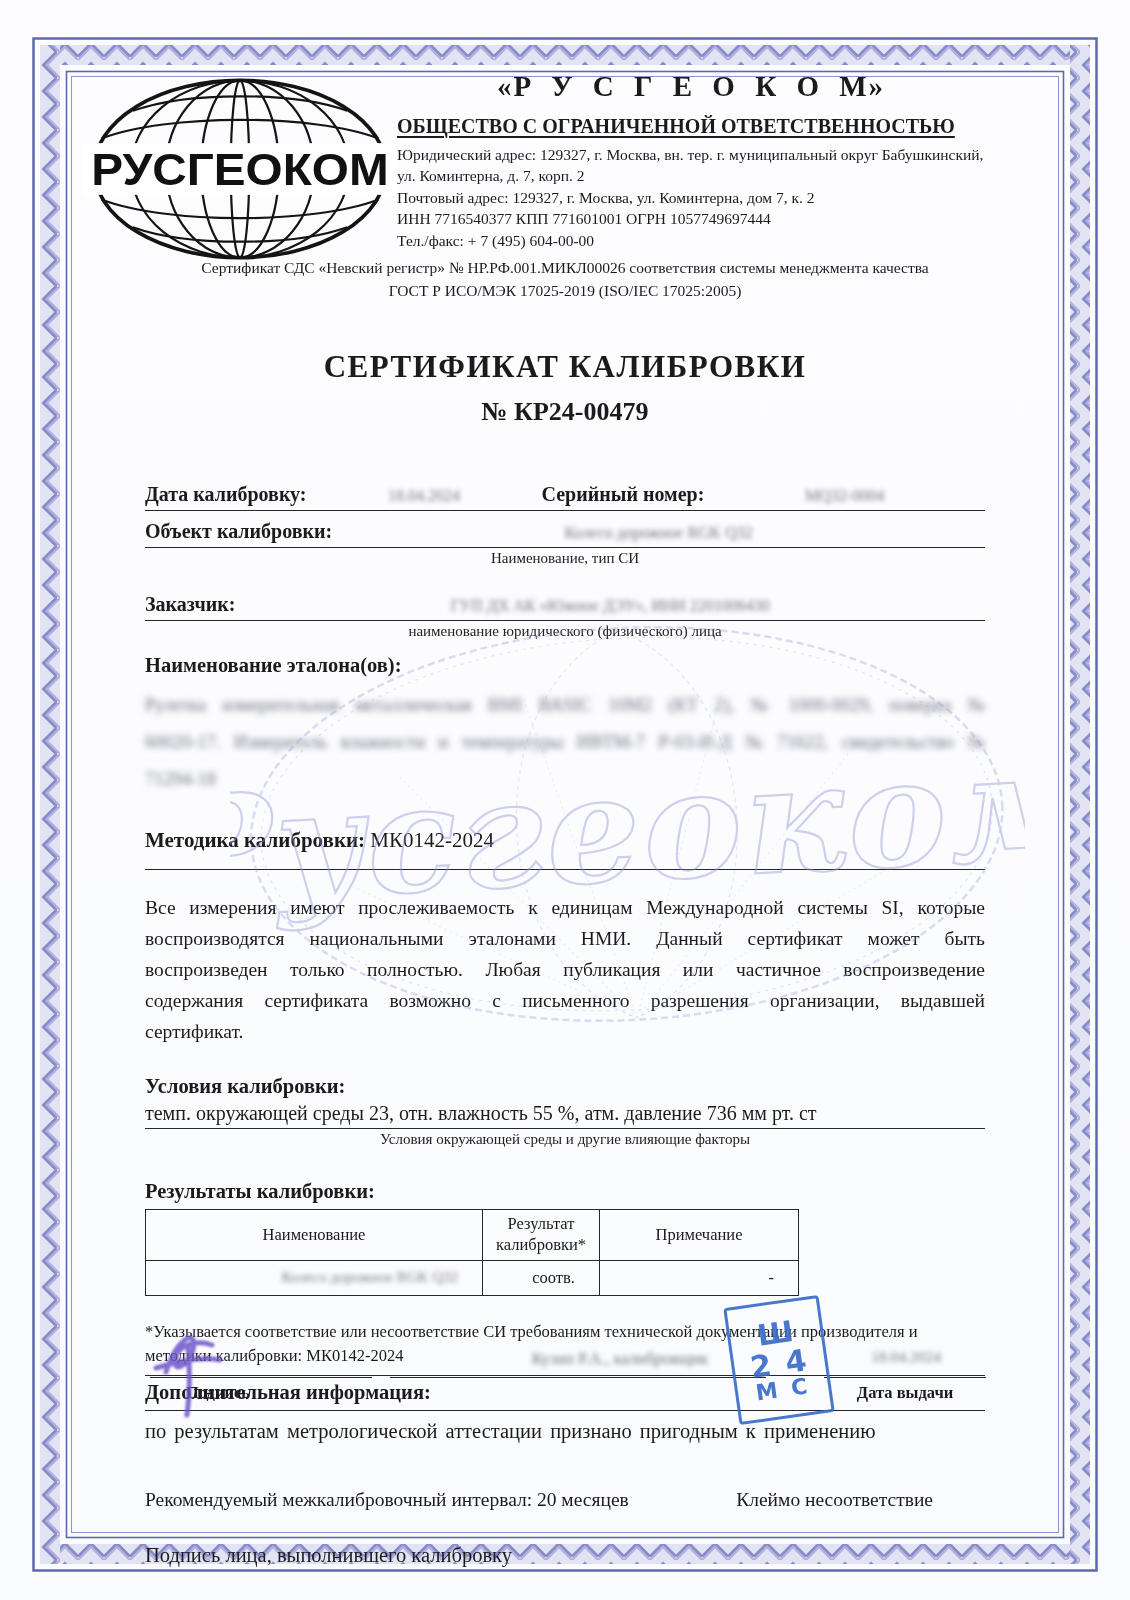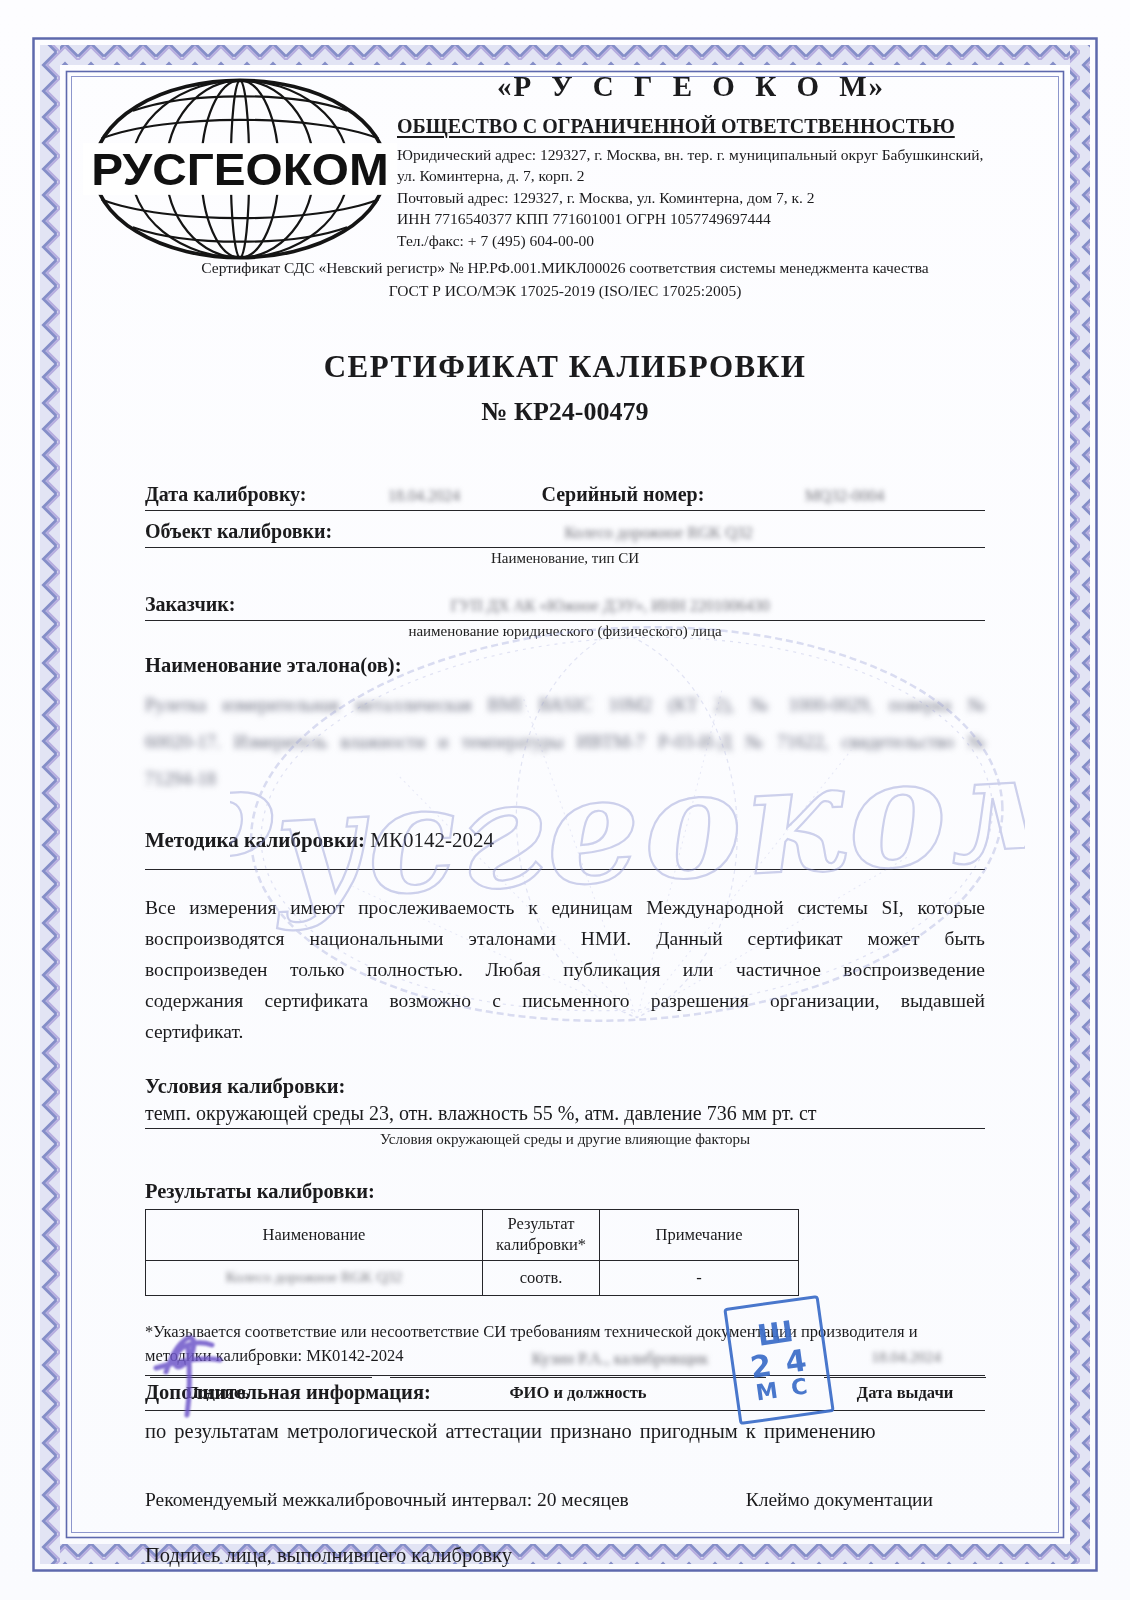--- a/index.html
+++ b/index.html
@@ -36,21 +36,21 @@
   .sec-h{font-size:20.5px;font-weight:bold;margin-top:14px;}
   .etalon-par{margin-top:10px;font-size:18.5px;line-height:2.0;text-align:justify;word-spacing:7px;filter:blur(3px);color:#6d7080;}
   .method-row{margin-top:30px;border-bottom:1.6px solid #26262a;padding-bottom:16px;font-size:21px;}
   .method-row b{font-weight:bold;}
   .par{margin-top:22px;font-size:19.5px;line-height:1.6;text-align:justify;word-spacing:4px;}
   .cond-val{margin-top:4px;border-bottom:1.6px solid #26262a;padding-bottom:3px;font-size:20px;}
 
   table.results{border-collapse:collapse;margin-top:6px;}
   table.results th,table.results td{border:1.6px solid #26262a;font-weight:normal;}
   table.results th{font-size:16.5px;text-align:center;padding:4px 8px;line-height:1.25;}
-  table.results td{font-size:16.5px;text-align:center;padding:7px 8px;}
+  table.results td{font-size:16.5px;text-align:right;padding:7px 24px;}
   .col-name{width:320px;}.col-res{width:100px;}.col-note{width:182px;}
 
   .footnote{margin-top:24px;font-size:16.5px;line-height:1.5;border-bottom:1.6px solid #26262a;padding-bottom:6px;}
   .add-h{font-size:20.5px;font-weight:bold;padding:5px 0 6px;border-bottom:1.6px solid #26262a;}
   .add-val{margin-top:9px;font-size:20.5px;word-spacing:3px;}
 
   .interval-row{margin-top:46px;display:flex;justify-content:space-between;font-size:19.5px;}
   .interval-row .stamp-cap{margin-right:52px;}
   .sign-cap{margin-top:33px;font-size:20.5px;}
 
@@ -200,41 +200,40 @@
         </tr>
       </tbody>
         </table>
 
       <div class="footnote">*Указывается соответствие или несоответствие СИ требованиям технической документации производителя и методики калибровки: МК0142-2024</div>
       <div class="add-h">Дополнительная информация:</div>
       <div class="add-val">по результатам метрологической аттестации признано пригодным к применению</div>
 
       <div class="interval-row">
         <span>Рекомендуемый межкалибровочный интервал: 20 месяцев</span>
-        <span class="stamp-cap">Клеймо документации</span>
+        <span class="stamp-cap">Клеймо несоответствие</span>
       </div>
 
       <div class="sign-cap">Подпись лица, выполнившего калибровку</div>
     </div>
   </div>
 
   <svg class="signature" width="130" height="100" viewBox="0 0 130 100" aria-hidden="true">
     <g stroke="#6f57c9" stroke-width="5" fill="none" stroke-linecap="round">
       <path d="M16,52 C28,16 48,8 43,30 C39,48 20,54 26,36 C30,24 48,20 62,25"></path>
       <path d="M6,48 C32,40 56,37 70,40"></path>
       <path d="M38,26 C40,50 40,74 37,95"></path>
     </g>
   </svg>
 
   <div class="sig-line" style="left:150px;top:1377px;width:222px;"></div>
   <div class="sig-label" style="left:186px;top:1383px;">Подпись</div>
 
   <div class="sig-blur blur" style="left:470px;top:1349px;width:300px;">Кузин Р.А., калибровщик</div>
   <div class="sig-line" style="left:390px;top:1377px;width:376px;"></div>
-  <div class="sig-label" style="left:390px;top:1383px;width:376px;text-align:center;">ФИО и должность</div>
 
   <div class="sig-blur blur" style="left:838px;top:1348px;width:136px;font-size:15.5px;">18.04.2024</div>
   <div class="sig-line" style="left:824px;top:1377px;width:162px;"></div>
   <div class="sig-label" style="left:824px;top:1383px;width:162px;text-align:center;">Дата выдачи</div>
 
   <div class="stamp">
     <div class="s1">Ш</div>
     <div class="s2">2 4</div>
     <div class="s3">М С</div>
   </div>

